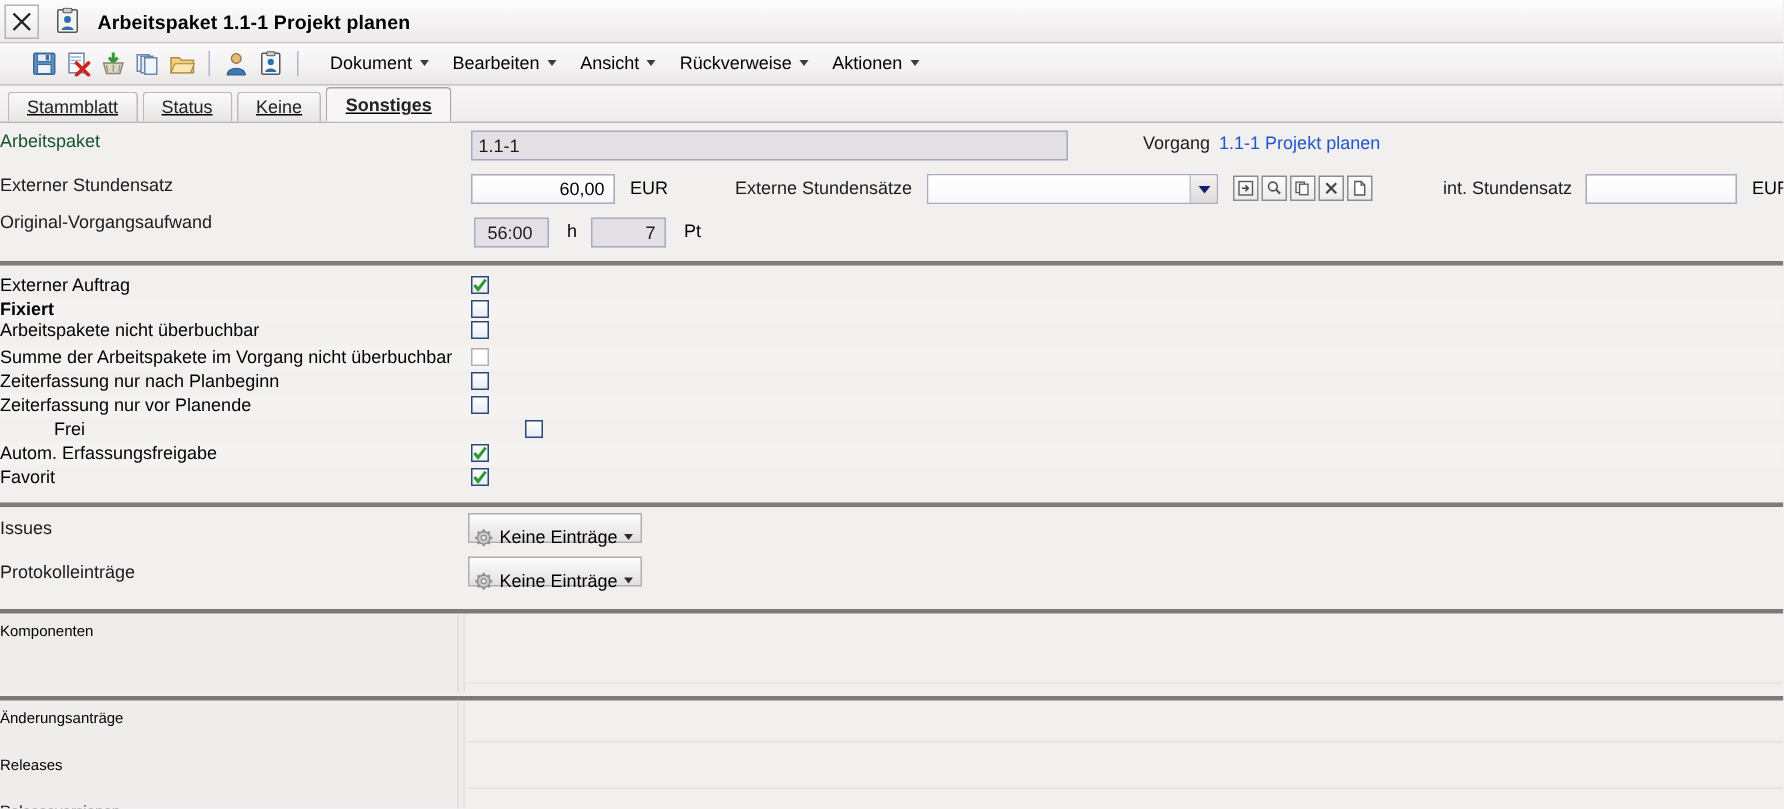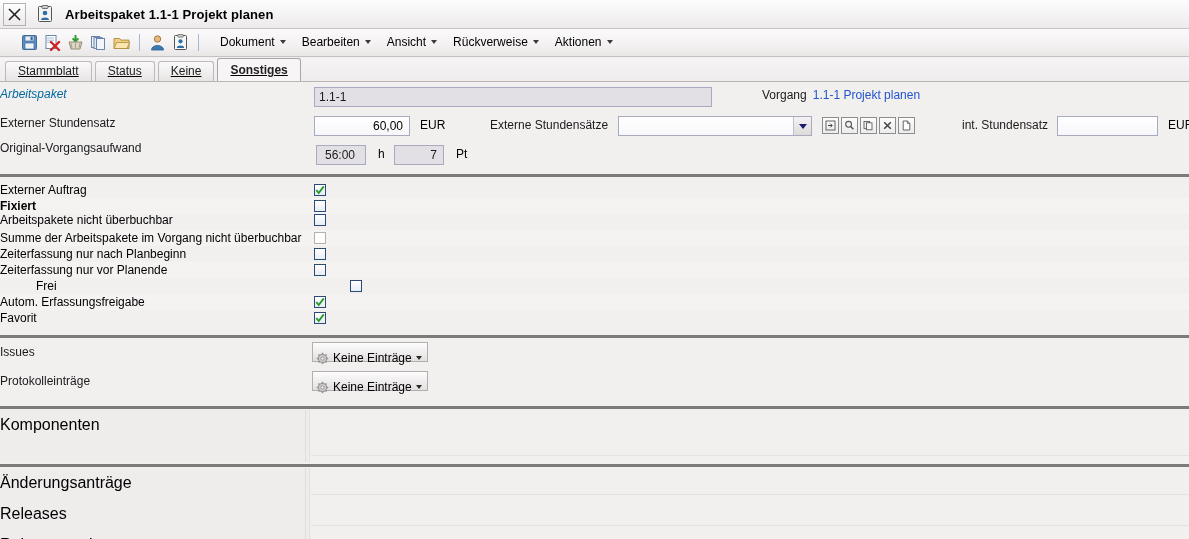--- a/index.html
+++ b/index.html
@@ -142,21 +142,21 @@
   .row {
     position: absolute;
     display: flex;
     align-items: center;
   }
   .lbl {
     font-size: 12px;
     color: #1b1b1b;
     white-space: nowrap;
   }
-  .lbl.req { color: #0369a1; font-style: italic; }
+  .lbl.req { color: #14532d; }
 
   .fld {
     box-sizing: border-box;
     border: 1px solid #a9a9c0;
     height: 20px;
     line-height: 18px;
     font-size: 12px;
     padding: 0 4px;
     background: #ffffff;
     font-family: "Liberation Sans", sans-serif;
@@ -288,21 +288,21 @@
   .panel .pright {
     position: absolute;
     left: 311px; top: 0;
     right: 0;
     background: #f2efef;
     box-sizing: border-box;
   }
   .prow-label {
     position: absolute;
     left: 0;
-    font-size: 16px;
+    font-size: 10px;
     white-space: nowrap;
   }
   .prow-line {
     position: absolute;
     left: 311px;
     width: 878px;
     height: 1px;
     background: #e6e2e2;
   }
   .vline {

